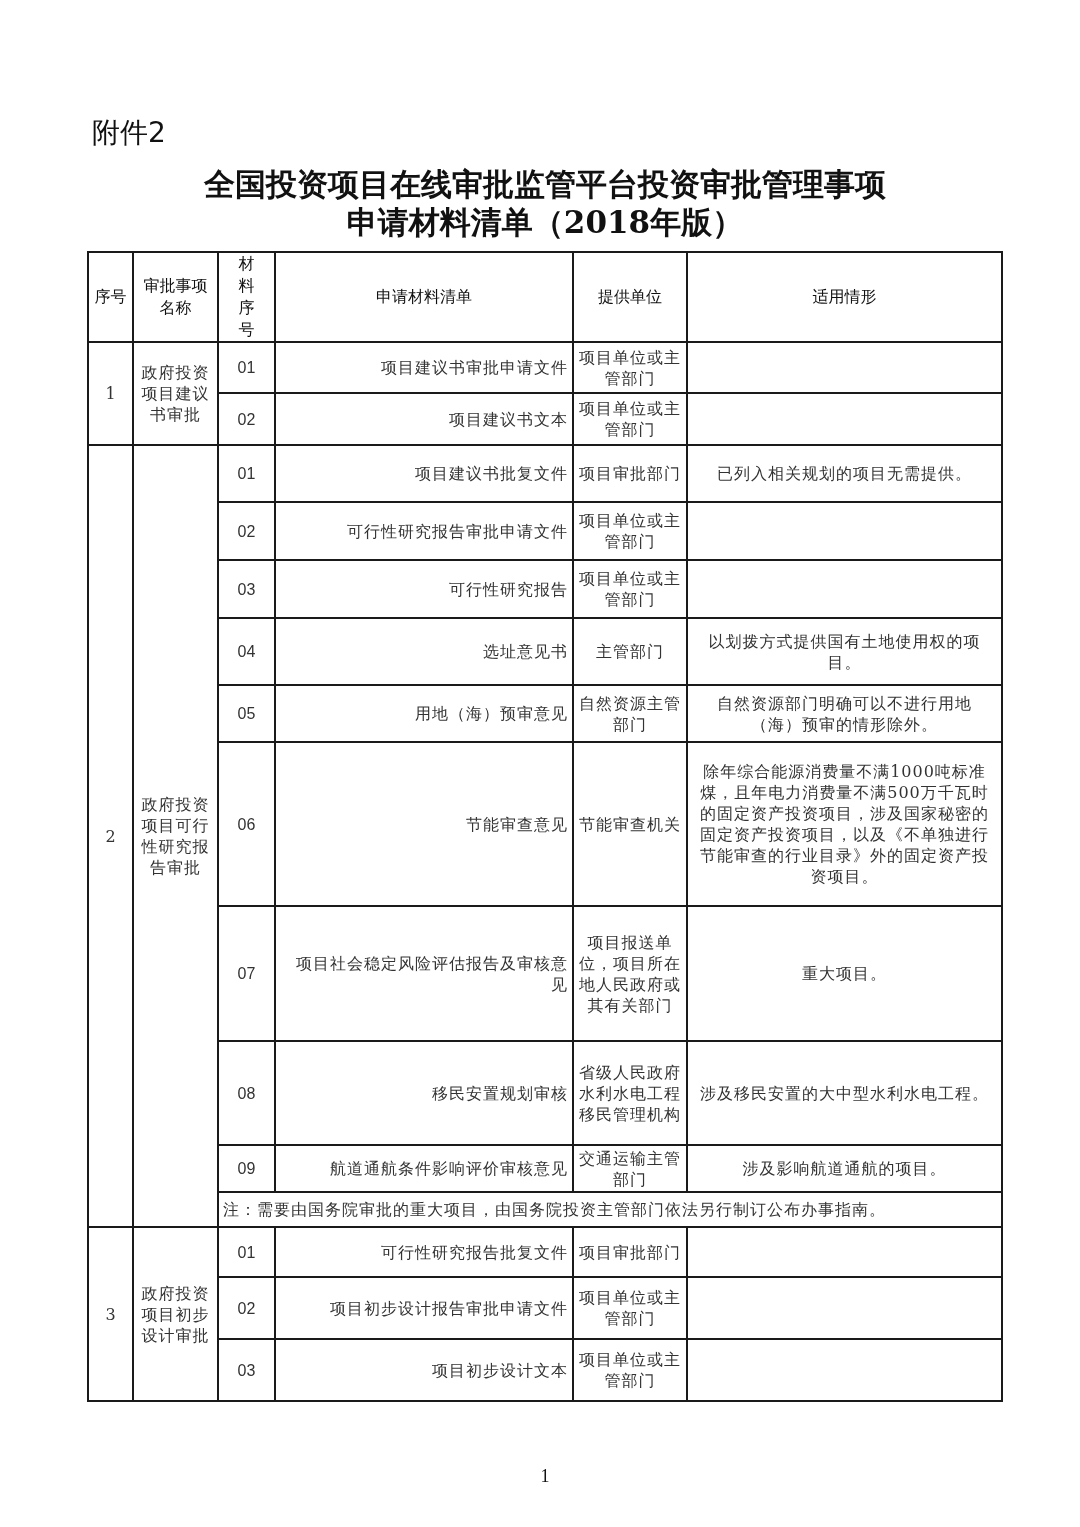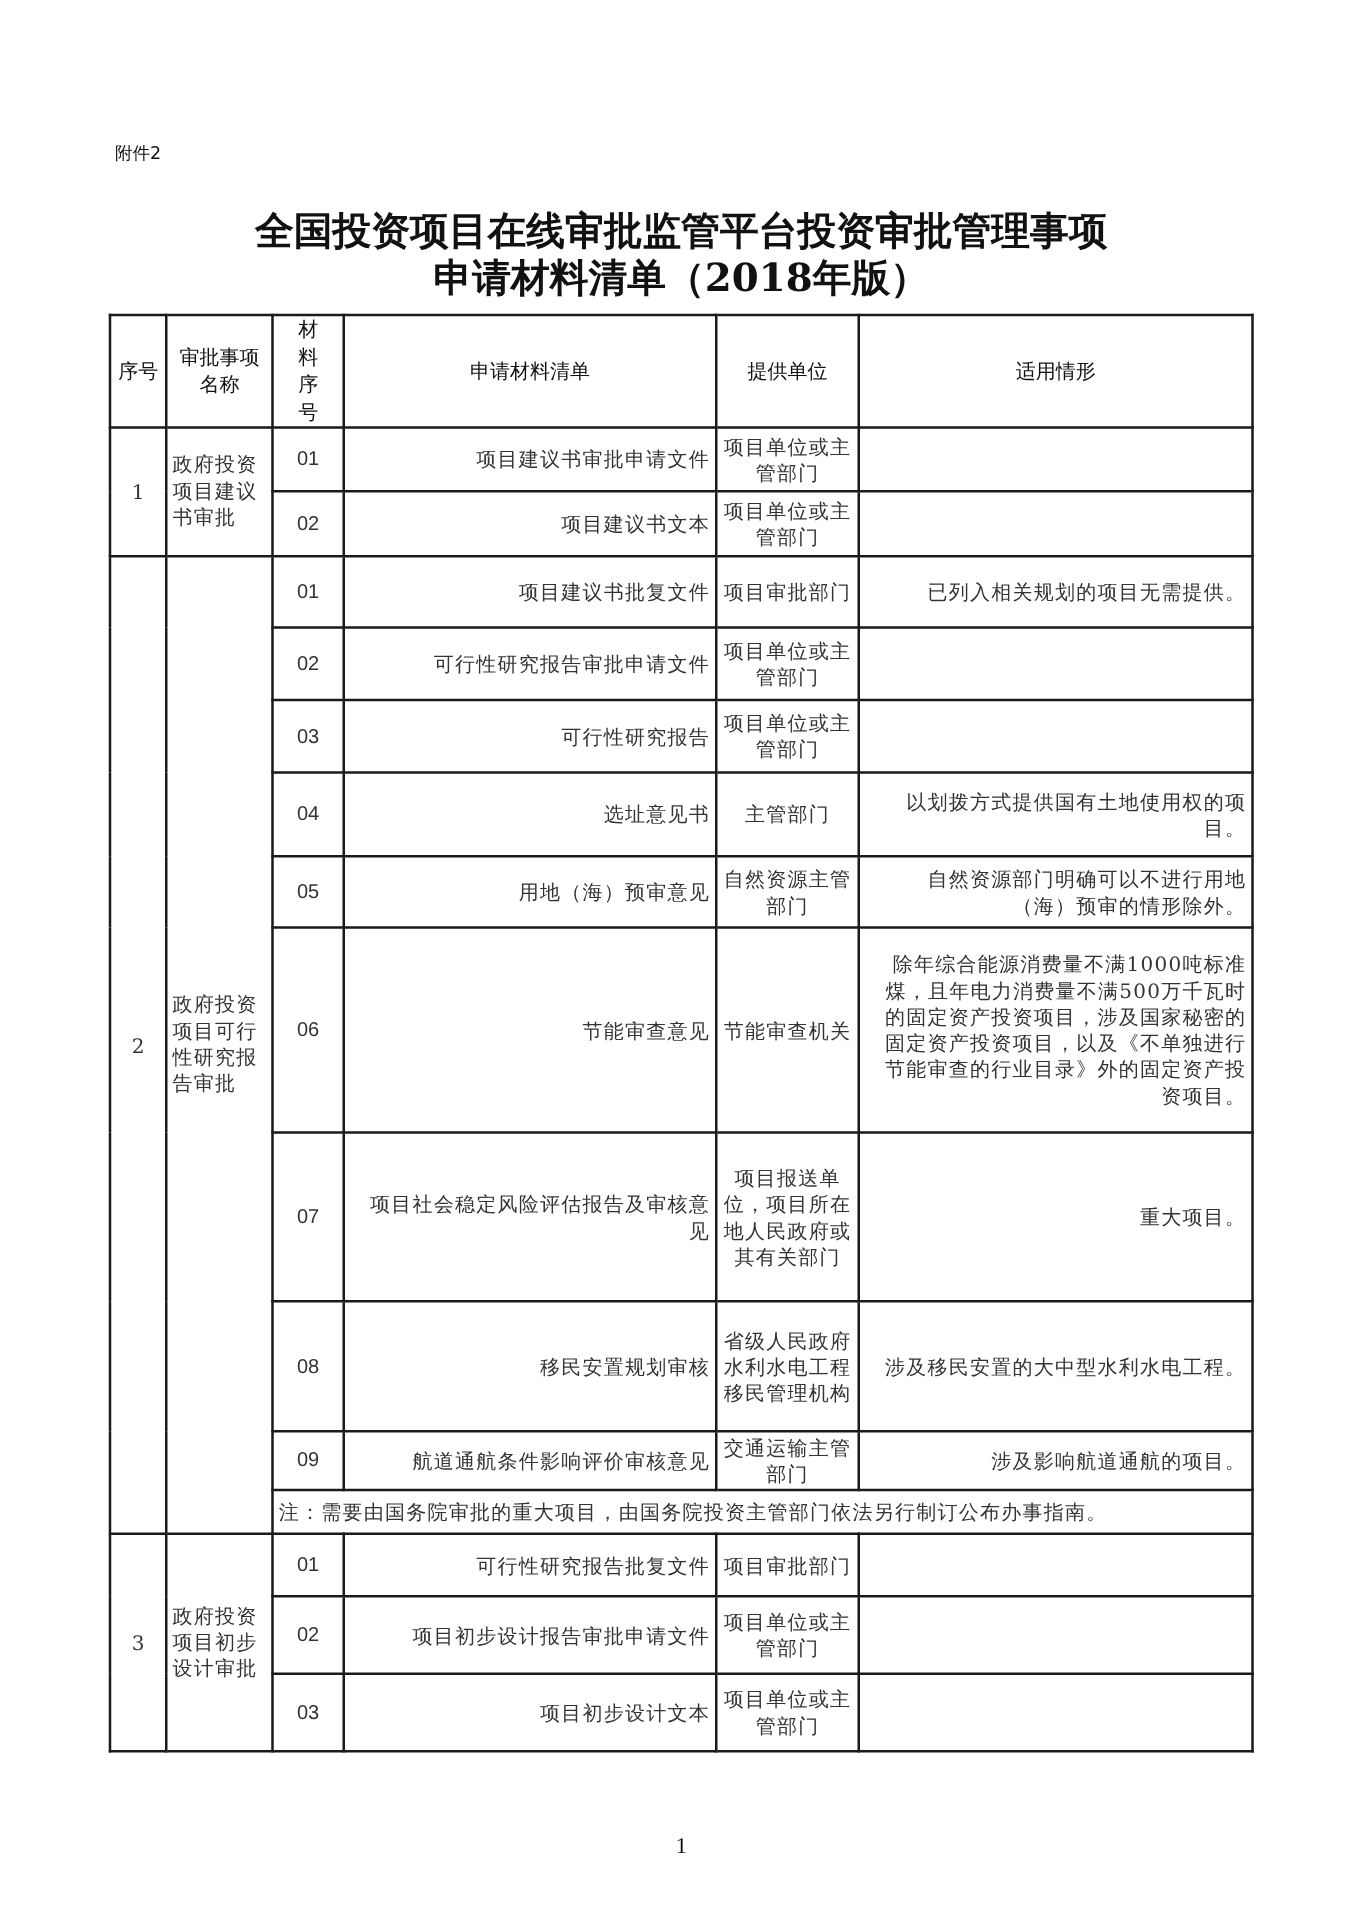--- a/index.html
+++ b/index.html
@@ -1,36 +1,36 @@
 <!DOCTYPE html>
 <html><head>
 <meta charset="utf-8">
 <style>
   html, body { margin: 0; padding: 0; background: #ffffff; }
   body { width: 1080px; height: 1527px; position: relative; overflow: hidden;
          font-family: "DejaVu Serif", "Liberation Serif", serif; color: #222; }
-  .attach { position: absolute; left: 92px; top: 114px; font-size: 14px;
+  .attach { position: absolute; left: 92px; top: 114px; font-size: 28px;
             font-family: "DejaVu Sans", "Liberation Sans", sans-serif; color: #111; }
   .title { position: absolute; left: 0; width: 1090px; text-align: center;
            font-size: 31px; font-weight: bold; color: #111;
            font-family: "DejaVu Serif", "Liberation Serif", serif; letter-spacing: 0px; }
   .title.l1 { top: 164px; }
   .title.l2 { top: 202px; }
   table.grid { position: absolute; left: 87px; top: 251px; width: 914px;
                border-collapse: collapse; table-layout: fixed; }
   table.grid td, table.grid th { border: 2px solid #1a1a1a; padding: 0 4px;
                vertical-align: middle; font-size: 16px; line-height: 21px; color: #333; }
   table.grid th { font-family: "DejaVu Sans", "Liberation Sans", sans-serif;
                   font-weight: normal; color: #111; font-size: 16px; text-align: center; line-height: 22px; }
   .c-idx { text-align: center; font-size: 17px; color: #222; }
-  .c-name { text-align: left; letter-spacing: 1px; font-family: Liberation Serif, serif; }
+  .c-name { text-align: center; letter-spacing: 1px; }
   .c-mno { text-align: center; font-size: 17px; color: #222; font-family: Liberation Sans, sans-serif; }
   .c-mat { text-align: right; padding-left: 5px; letter-spacing: 1px; }
   .c-prov { text-align: center; letter-spacing: 1px; }
-  .c-cond { text-align: right; padding-left: 5px; letter-spacing: 1px; }
+  .c-cond { text-align: center; padding-left: 5px; letter-spacing: 1px; }
   .c-note { text-align: left; padding-left: 5px; letter-spacing: 1px; }
   .page-no { position: absolute; left: 0; width: 1090px; top: 1466px; text-align: center;
              font-size: 18px; font-family: "Liberation Serif", serif; color: #111; }
 </style>
 </head>
 <body>
 
 <div class="attach">附件2</div>
 <div class="title l1">全国投资项目在线审批监管平台投资审批管理事项</div>
 <div class="title l2">申请材料清单（2018年版）</div>

